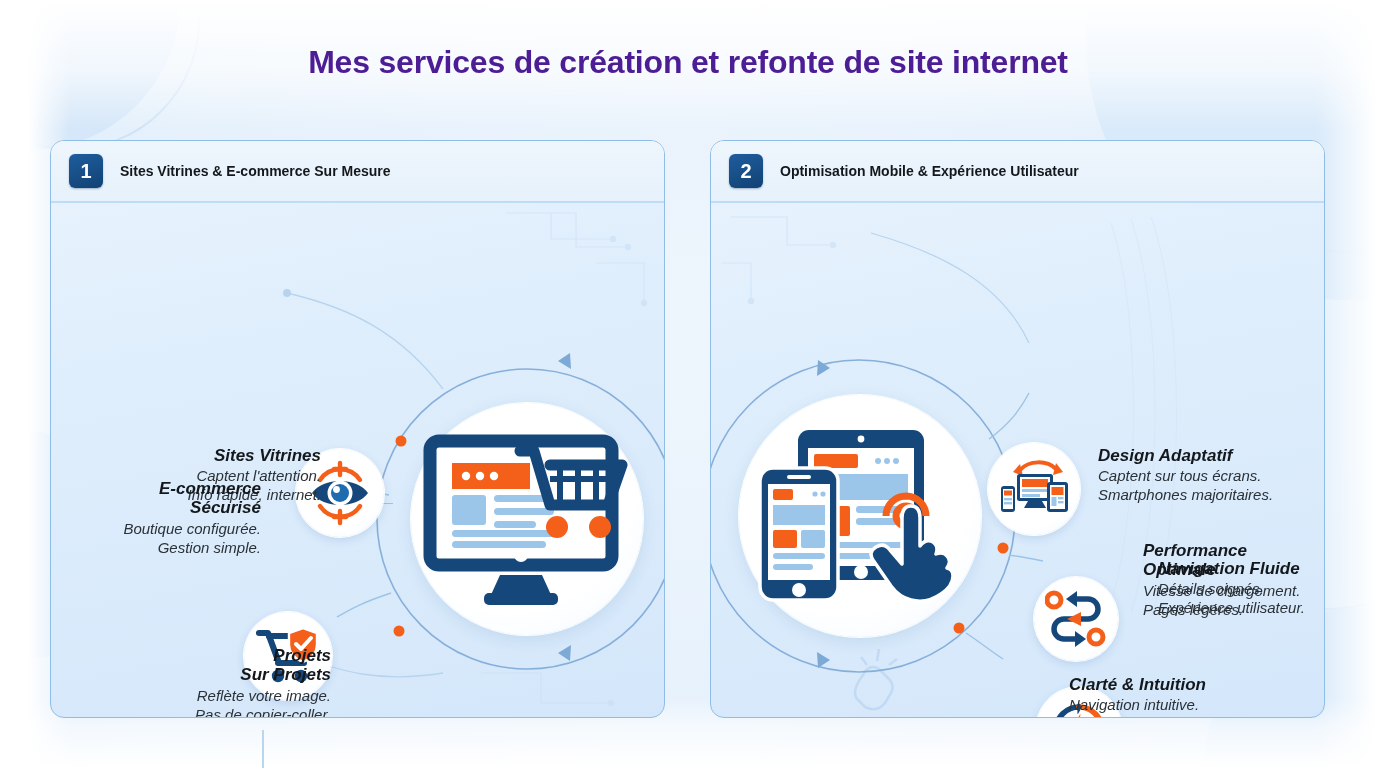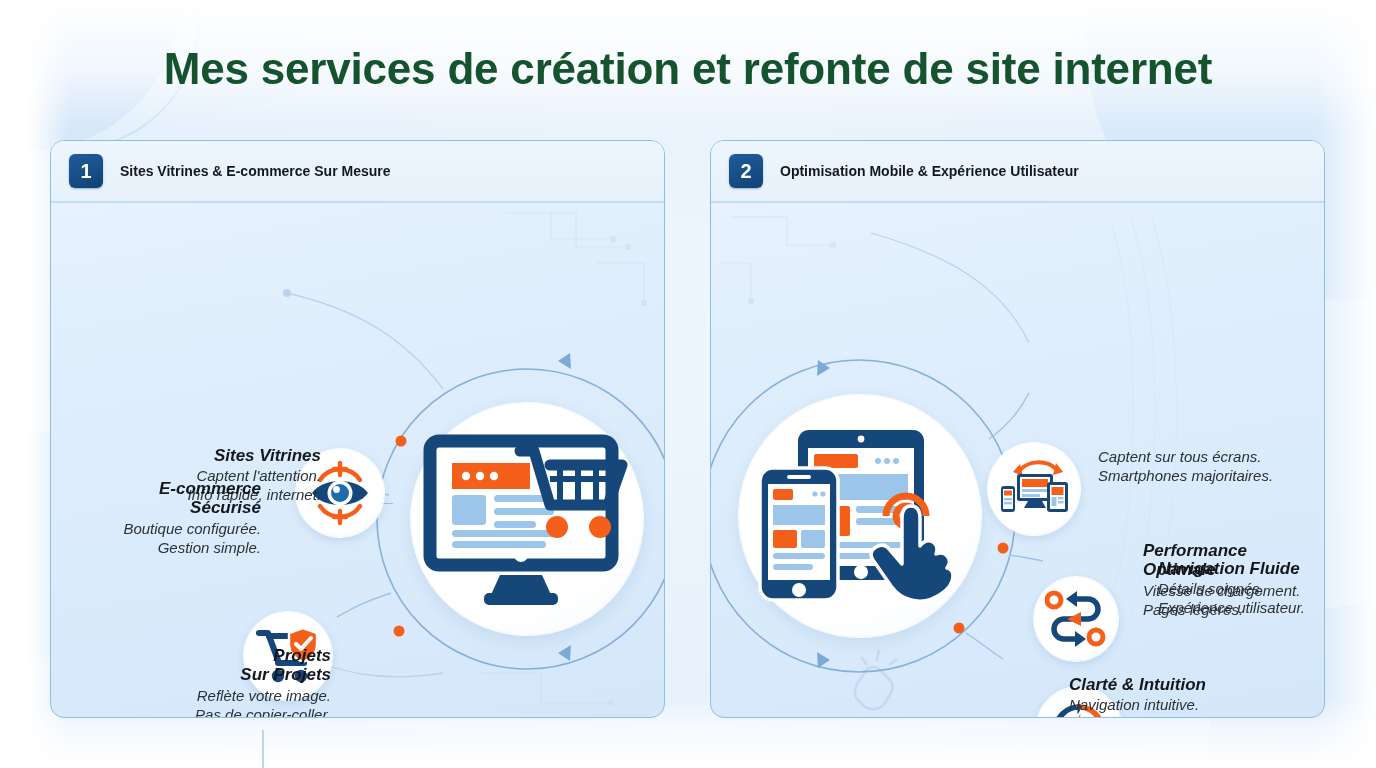--- a/index.html
+++ b/index.html
@@ -53,22 +53,22 @@
   }
   .tick {
     position: absolute; left: 262px; bottom: 0; width: 2px; height: 38px;
     background: #b9d6ef;
   }
 
   
   .title {
     position: absolute; top: 44px; left: 0; width: 1376px;
     text-align: center;
-    font-size: 44px; font-weight: bold;
-    color: #14532d;
+    font-size: 32px; font-weight: bold;
+    color: #4c1d95;
     letter-spacing: -0.2px;
     z-index: 5;
   }
 
   
   .panel {
     position: absolute;
     top: 140px;
     width: 615px; height: 578px;
     border: 1.5px solid #8fbde6;
@@ -430,20 +430,21 @@
 
         <rect x="48" y="24" width="21" height="30" rx="3" fill="#15477b"></rect>
         <rect x="51" y="27" width="15" height="24" fill="#ffffff"></rect>
         <rect x="52.5" y="29" width="12" height="8" fill="#f4601a"></rect>
         <rect x="52.5" y="39" width="5" height="9" fill="#9cc5ea"></rect>
         <rect x="59" y="39" width="5.5" height="2.4" fill="#9cc5ea"></rect>
         <rect x="59" y="43" width="5.5" height="2.4" fill="#9cc5ea"></rect>
       </svg>
     </div>
     <div class="label ta-l" style="left:387px; top:243px; width:230px;">
+      <div class="lt">Design Adaptatif</div>
       <div class="ls">Captent sur tous écrans.</div>
       <div class="ls">Smartphones majoritaires.</div>
     </div>
 
     <div class="node" style="width:84px;height:84px;left:323px;top:374px;">
       <svg width="62" height="58" viewBox="0 0 62 58">
         <circle cx="9" cy="10" r="7" fill="none" stroke="#f4601a" stroke-width="5"></circle>
         <circle cx="51" cy="47" r="7" fill="none" stroke="#f4601a" stroke-width="5"></circle>
         <path d="M31 9 h12 a10 10 0 0 1 0 20 h-12" fill="none" stroke="#15477b" stroke-width="5.5" stroke-linecap="round"></path>
         <polygon points="32,1 21,9 32,17" fill="#15477b"></polygon>

